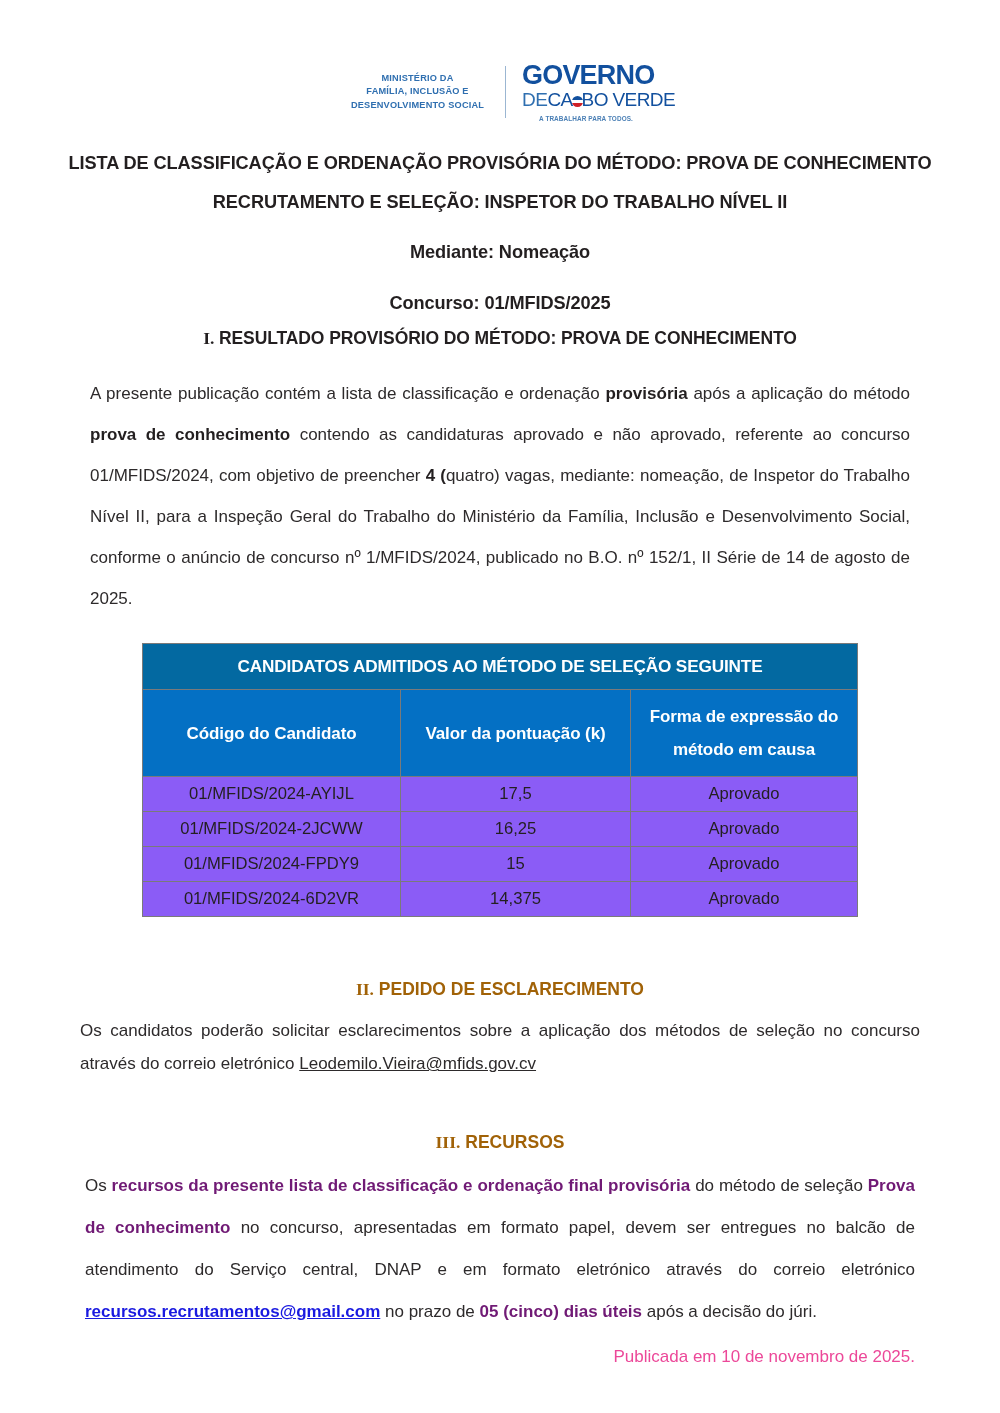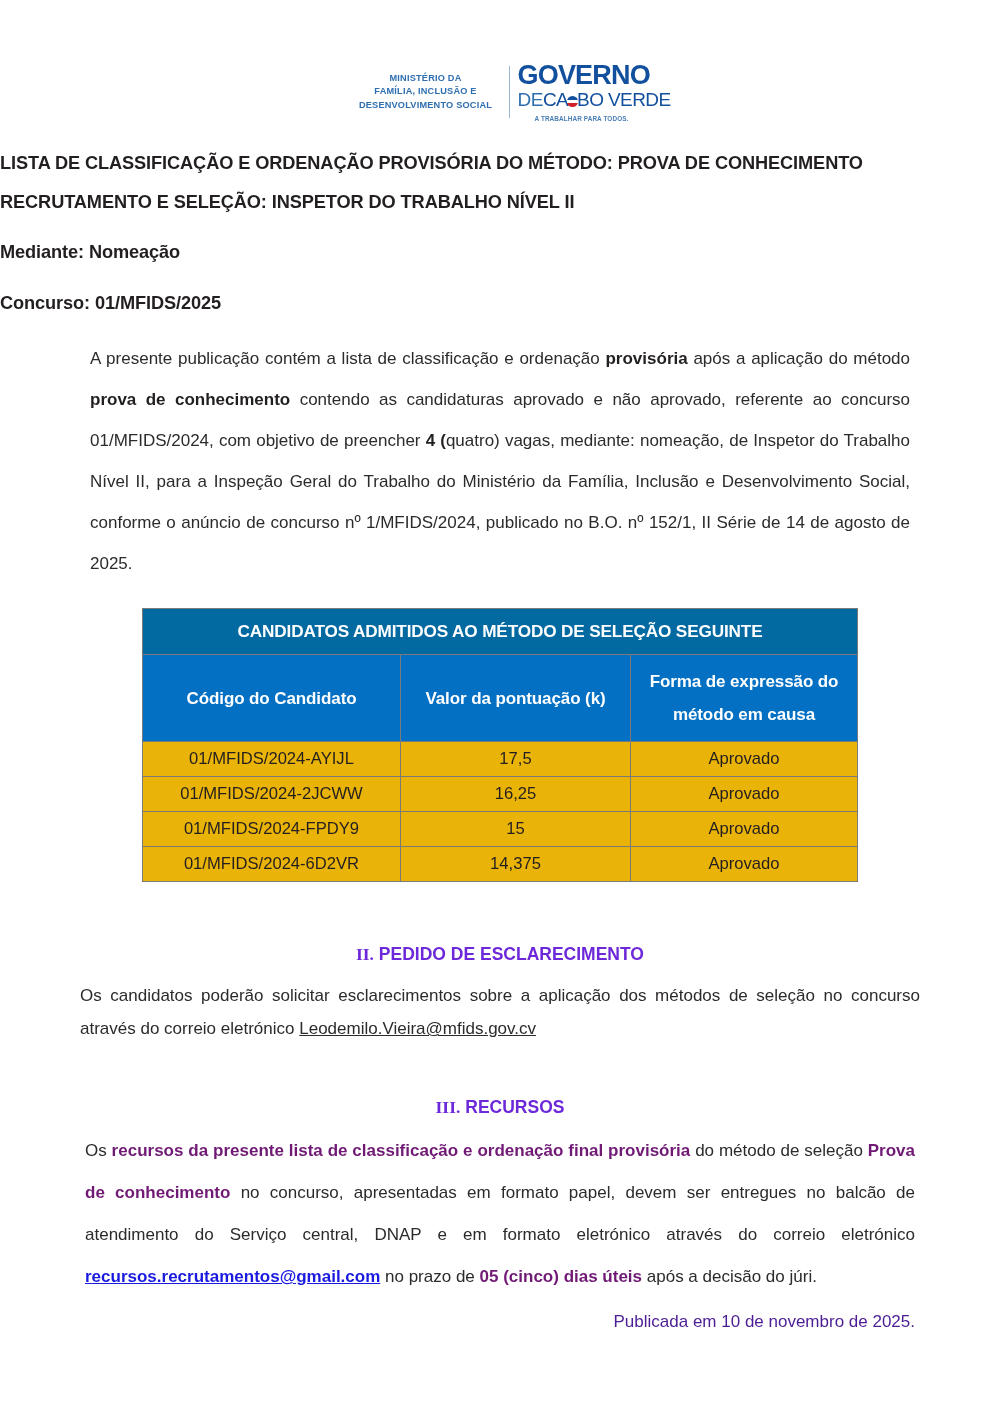--- a/index.html
+++ b/index.html
@@ -18,21 +18,21 @@
 
   
   .logo-block {
     width: 308px;
     margin: 0 auto;
     padding-top: 62px;
     display: flex;
     flex-direction: row;
     align-items: center;
     justify-content: center;
-    gap: 0px;
+    gap: 8px;
   }
   .ministry {
     text-align: center;
     color: #2f6fb0;
     font-family: "Liberation Sans", sans-serif;
     font-weight: bold;
     font-size: 9.2px;
     line-height: 13.5px;
     letter-spacing: 0.2px;
     width: 158px;
@@ -96,20 +96,21 @@
     font-weight: bold;
     font-size: 6.4px;
     letter-spacing: 0.1px;
     color: #4a7fb5;
     margin-top: 5px;
     width: 128px;
   }
 
   
   .title-line {
+    text-align: center;
     font-size: 18.2px;
     font-weight: bold;
     color: #231f20;
     letter-spacing: -0.1px;
     line-height: 26px;
   }
   .t1 { margin-top: 28px; }
   .t2 { margin-top: 13px; }
   .t3 { margin-top: 24px; }
   .t4 { margin-top: 25px; }
@@ -162,33 +163,33 @@
     vertical-align: middle;
     line-height: 33px;
     padding: 0 6px;
     letter-spacing: -0.1px;
   }
   table.results tbody td {
     height: 35px;
     text-align: center;
     font-size: 16.6px;
     color: #231f20;
-    background: #eab308;
+    background: #8b5cf6;
     vertical-align: middle;
   }
   col.c1 { width: 258px; }
   col.c2 { width: 230px; }
   col.c3 { width: 227px; }
 
   
   .sec-head {
     text-align: center;
     font-size: 17.5px;
     font-weight: bold;
-    color: #6d28d9;
+    color: #a16207;
   }
   .s2-head { margin-top: 62px; }
   .s3-head { margin-top: 52px; }
 
   .para-tight {
     width: 840px;
     margin: 16px auto;
     font-size: 17px;
     line-height: 33px;
     text-align: justify;
@@ -216,21 +217,21 @@
     color: #2d2a2b;
   }
   .p-rec b { font-weight: bold; color: #701a75; margin-top: 40px; }
 
   .footer-pub {
     width: 830px;
     margin: 14px auto;
     margin-top: 14px;
     text-align: right;
     font-size: 17px;
-    color: #4c1d95;
+    color: #ec4899;
   }
 </style>
 </head>
 <body>
 
 <div class="page">
 
   <div class="logo-block">
     <div class="ministry">
       <div>MINISTÉRIO DA</div>
@@ -242,20 +243,21 @@
       <span class="gov-line1">GOVERNO</span>
       <span class="gov-line2"><span class="gov-de">DE</span><span class="gov-cabo">CA</span><span class="gov-emblem"></span><span class="gov-cabo">BO VERDE</span></span>
       <span class="gov-tag">A TRABALHAR PARA TODOS.</span>
     </div>
   </div>
 
   <div class="title-line t1">LISTA DE CLASSIFICAÇÃO E ORDENAÇÃO PROVISÓRIA DO MÉTODO: PROVA DE CONHECIMENTO</div>
   <div class="title-line t2">RECRUTAMENTO E SELEÇÃO: INSPETOR DO TRABALHO NÍVEL II</div>
   <div class="title-line t3">Mediante: Nomeação</div>
   <div class="title-line t4">Concurso: 01/MFIDS/2025</div>
+  <div class="title-line t5"><span class="roman">I.</span><span> RESULTADO PROVISÓRIO DO MÉTODO: PROVA DE CONHECIMENTO</span></div>
 
   <div class="para p-intro"><span>A presente publicação contém a lista de classificação e ordenação </span><b>provisória</b><span> após a aplicação do método </span><b>prova de conhecimento</b><span> contendo as candidaturas aprovado e não aprovado, referente ao concurso 01/MFIDS/2024, com objetivo de preencher </span><b>4 (</b><span>quatro) vagas, mediante: nomeação, de Inspetor do Trabalho Nível II, para a Inspeção Geral do Trabalho do Ministério da Família, Inclusão e Desenvolvimento Social, conforme o anúncio de concurso nº 1/MFIDS/2024, publicado no B.O. nº 152/1, II Série de 14 de agosto de 2025.</span></div>
 
   <div class="tbl-wrap">
     <table class="results">
       <colgroup>
         <col class="c1">
           <col class="c2">
           <col class="c3">
       </colgroup>

